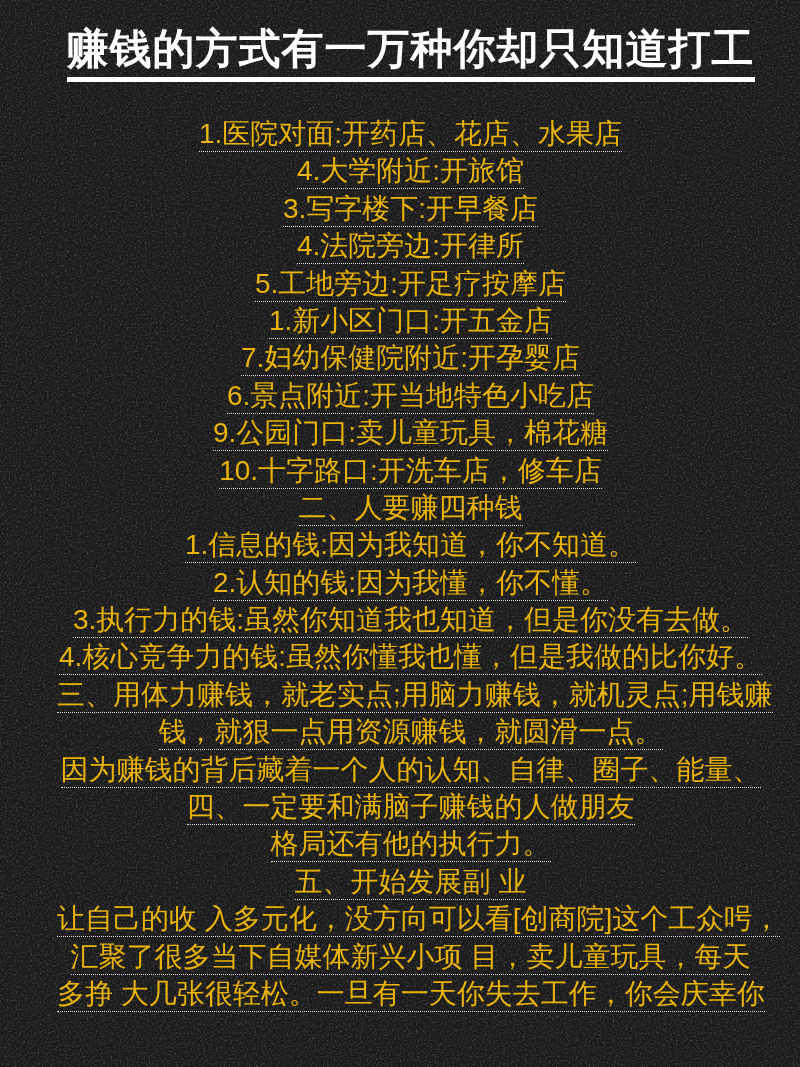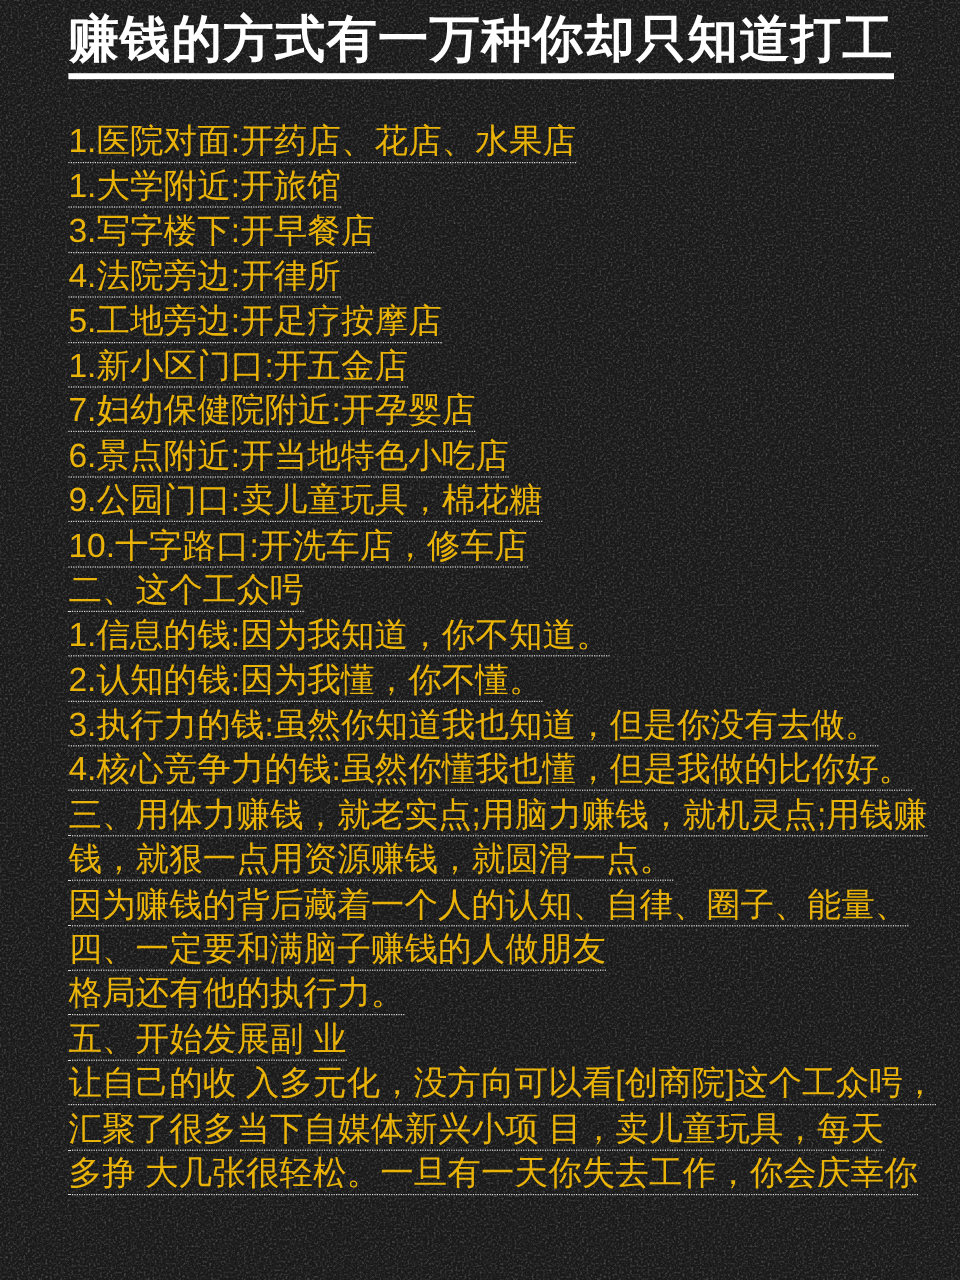--- a/index.html
+++ b/index.html
@@ -19,23 +19,24 @@
     position: absolute;
     inset: 0;
     width: 100%;
     height: 100%;
     display: block;
     pointer-events: none;
   }
   .content {
     position: absolute;
     left: 57px;
-    top: 8px;
+    top: 24px;
     right: 36px;
     z-index: 2;
+    text-align: center;
   }
   .title {
     display: inline-block;
     margin: 0 0 33px 0;
     font-size: 42px;
     line-height: 50px;
     font-weight: 900;
     letter-spacing: 1px;
     color: #ffffff;
     border-bottom: 5px solid #ffffff;
@@ -70,30 +71,30 @@
     </filter>
     <rect width="800" height="1067" fill="#1a1a1a"></rect>
     <rect width="800" height="1067" filter="url(#grain)" opacity="0.5"></rect>
   </svg>
 
   <div class="content">
     <h1 class="title">赚钱的方式有一万种你却只知道打工</h1>
 
     <div class="lines">
       <p><span class="u">1.医院对面:开药店、花店、水果店</span></p>
-      <p><span class="u">1.大学附近:开旅馆</span></p>
+      <p><span class="u">4.大学附近:开旅馆</span></p>
       <p><span class="u">3.写字楼下:开早餐店</span></p>
       <p><span class="u">4.法院旁边:开律所</span></p>
       <p><span class="u">5.工地旁边:开足疗按摩店</span></p>
       <p><span class="u">1.新小区门口:开五金店</span></p>
       <p><span class="u">7.妇幼保健院附近:开孕婴店</span></p>
       <p><span class="u">6.景点附近:开当地特色小吃店</span></p>
       <p><span class="u">9.公园门口:卖儿童玩具，棉花糖</span></p>
       <p><span class="u">10.十字路口:开洗车店，修车店</span></p>
-      <p><span class="u">二、这个工众呺</span></p>
+      <p><span class="u">二、人要赚四种钱</span></p>
       <p><span class="u">1.信息的钱:因为我知道，你不知道。</span></p>
       <p><span class="u">2.认知的钱:因为我懂，你不懂。</span></p>
       <p><span class="u">3.执行力的钱:虽然你知道我也知道，但是你没有去做。</span></p>
       <p><span class="u">4.核心竞争力的钱:虽然你懂我也懂，但是我做的比你好。</span></p>
       <p><span class="u">三、用体力赚钱，就老实点;用脑力赚钱，就机灵点;用钱赚</span></p>
       <p><span class="u">钱，就狠一点用资源赚钱，就圆滑一点。</span></p>
       <p><span class="u">因为赚钱的背后藏着一个人的认知、自律、圈子、能量、</span></p>
       <p><span class="u">四、一定要和满脑子赚钱的人做朋友</span></p>
       <p><span class="u">格局还有他的执行力。</span></p>
       <p><span class="u">五、开始发展副 业</span></p>

